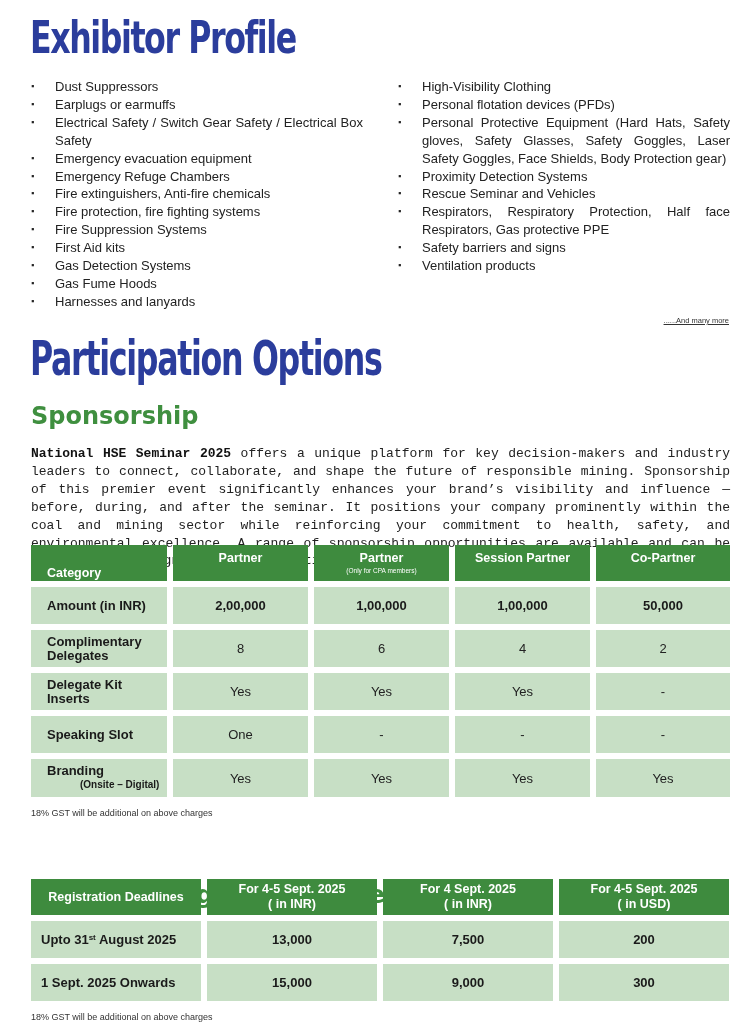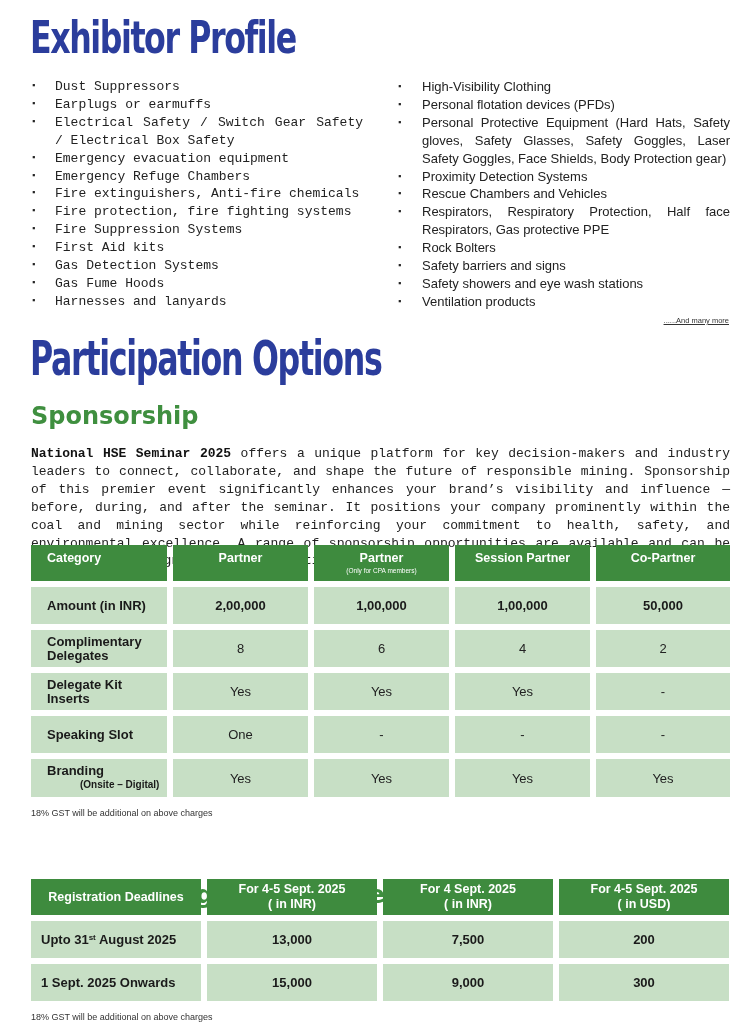--- a/index.html
+++ b/index.html
@@ -12,21 +12,21 @@
     font-weight: bold; color: #2b3d9c;
     letter-spacing: -2px;
     transform-origin: left top;
   }
   #t-exhibitor { top: 12px; font-size: 44px; transform: scaleX(0.72); }
   #t-participation { top: 330px; font-size: 48px; transform: scaleX(0.66); }
 
   .list { position: absolute; list-style: none; font-size: 13px; line-height: 17.9px; color: #222; }
   .list li { position: relative; padding-left: 24px; text-align: justify; }
   .list li::before { content: "\25AA"; position: absolute; left: 0; top: 0; font-size: 9px; }
-  #list-left { left: 31px; top: 78px; width: 332px; font-family: Liberation Mono, monospace; }
+  #list-left { left: 31px; top: 78px; width: 332px; }
   #list-right { left: 398px; top: 78px; width: 332px; }
 
   #more { position: absolute; right: 19px; top: 316px; font-size: 7.5px; color: #333; text-decoration: underline; }
 
   .sub-title {
     position: absolute; left: 31px; font-weight: bold; color: #3f8f3f;
     font-family: "DejaVu Sans", sans-serif;
   }
   #s-sponsor { top: 402px; font-size: 24px; }
   #s-delegate { top: 881px; font-size: 24px; }
@@ -39,21 +39,21 @@
   #reg-table { top: 879px; grid-template-columns: 170px 170px 170px 170px; grid-template-rows: 36px 37px 37px; }
 
   .cell { display: flex; align-items: center; justify-content: center; text-align: center; font-size: 13px; color: #222; }
   .hd { background: #3e8b3e; color: #ffffff; font-weight: bold; font-size: 12.5px; flex-direction: column; line-height: 15px; }
   .bd { background: #c7dfc5; }
   .hd.left, .bd.left { justify-content: flex-start; text-align: left; padding-left: 16px; }
   .bd.label { font-weight: bold; color: #1a1a1a; line-height: 14px; flex-direction: column; align-items: flex-start; justify-content: center; }
   .bd.num { font-weight: bold; color: #1a1a1a; }
   .hd .note { font-size: 6.5px; font-weight: normal; line-height: 9px; }
   .label .small { font-size: 10px; margin-left: 33px; }
-  #spons-table .hd.left { align-items: flex-start; justify-content: flex-start; padding-top: 6px; }
+  #spons-table .hd.left { align-items: flex-start; justify-content: flex-end; padding-top: 6px; }
   #spons-table .hd.top { justify-content: flex-start; padding-top: 6px; }
   #reg-table .hd { line-height: 15px; }
   #reg-table .bd.label { padding-left: 10px; }
 
   .gst { position: absolute; left: 31px; font-size: 9px; color: #333; }
   #gst1 { top: 808px; }
   #gst2 { top: 1012px; }
   sup { font-size: 8px; vertical-align: 4px; line-height: 0; }
 </style>
 </head>
@@ -73,25 +73,23 @@
     <li>First Aid kits</li>
     <li>Gas Detection Systems</li>
     <li>Gas Fume Hoods</li>
     <li>Harnesses and lanyards</li>
   </ul>
 <ul id="list-right" class="list">
     <li>High-Visibility Clothing</li>
     <li>Personal flotation devices (PFDs)</li>
     <li>Personal Protective Equipment (Hard Hats, Safety gloves, Safety Glasses, Safety Goggles, Laser Safety Goggles, Face Shields, Body Protection gear)</li>
     <li>Proximity Detection Systems</li>
-    <li>Rescue Chambers and Vehicles</li>
+    <li>Rescue Seminar and Vehicles</li>
     <li>Respirators, Respiratory Protection, Half face Respirators, Gas protective PPE</li>
-    <li>Rock Bolters</li>
     <li>Safety barriers and signs</li>
-    <li>Safety showers and eye wash stations</li>
     <li>Ventilation products</li>
   </ul>
 <div id="more">......And many more</div>
 
 <h1 id="t-participation" class="big-title">Participation Options</h1>
 
 <h2 id="s-sponsor" class="sub-title">Sponsorship</h2>
 
 <p id="intro"><b>National HSE Seminar 2025</b><span> offers a unique platform for key decision-makers and industry leaders to connect, collaborate, and shape the future of responsible mining. Sponsorship of this premier event significantly enhances your brand’s visibility and influence — before, during, and after the seminar. It positions your company prominently within the coal and mining sector while reinforcing your commitment to health, safety, and environmental excellence. A range of sponsorship opportunities are available and can be customized to align with your objectives and budget.</span></p>
 

